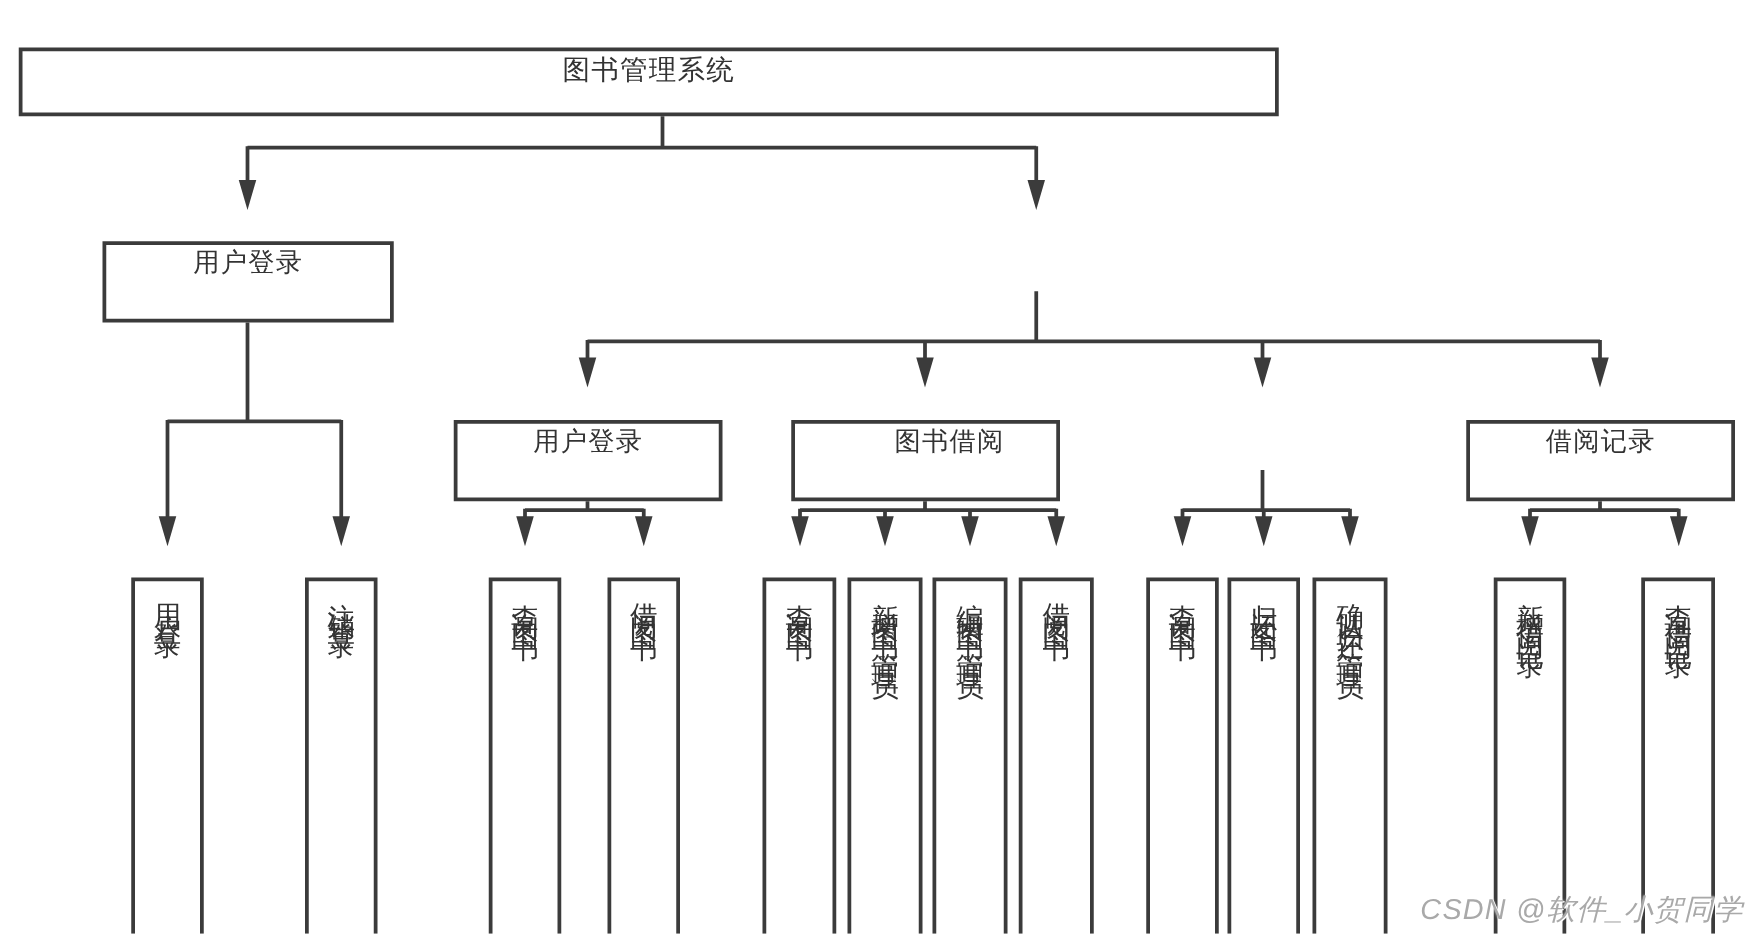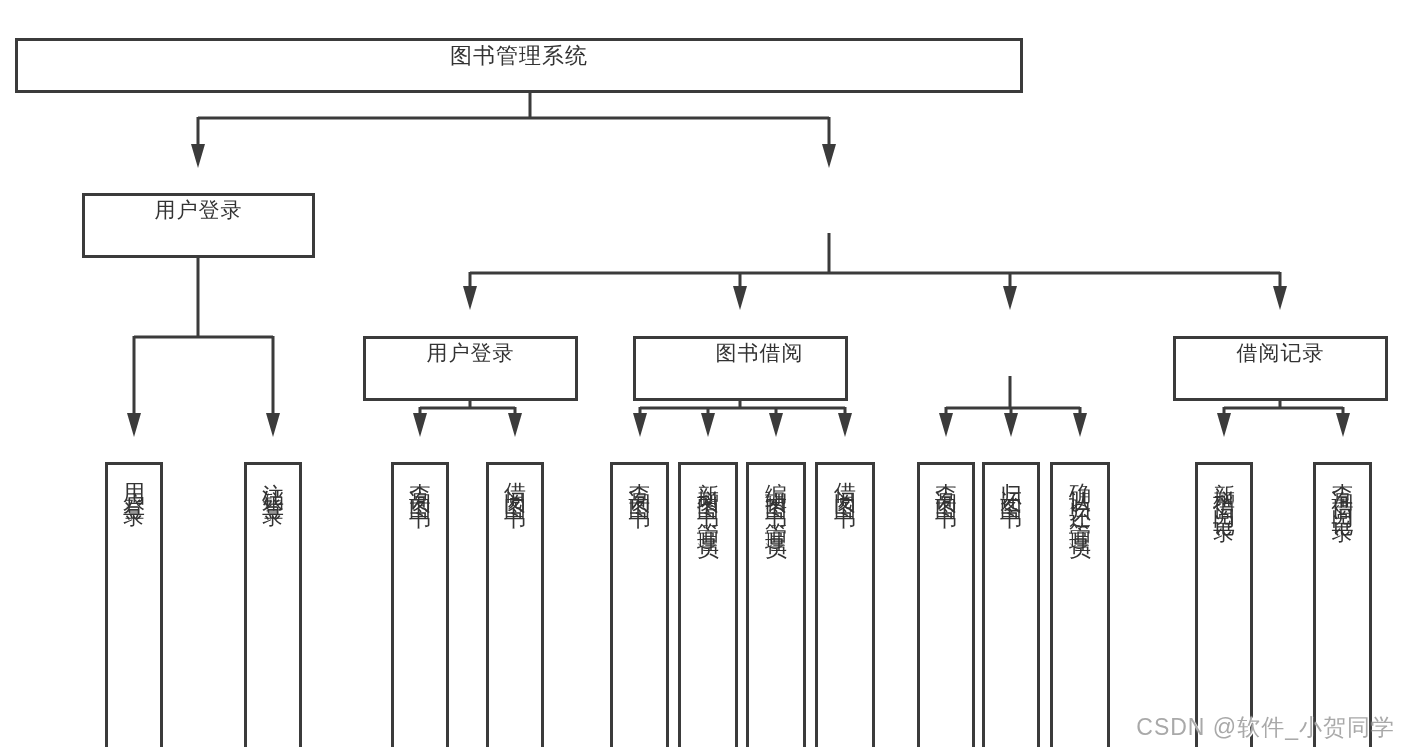--- a/index.html
+++ b/index.html
@@ -35,20 +35,21 @@
     line-height:1;
     white-space:nowrap;
   }
   .watermark{
     position:absolute;
     right:10px;top:712px;
     font-size:23px;
     color:var(--wm);
     text-shadow:0 0 2px #ffffff,1px 1px 0 #ffffff;
     letter-spacing:1px;
+    font-style:italic;
   }
 </style>
 </head>
 <body>
 
 <div class="canvas">
 
   <svg class="wires" viewBox="0 0 1405 747" xmlns="http://www.w3.org/2000/svg">
 
     <g>

